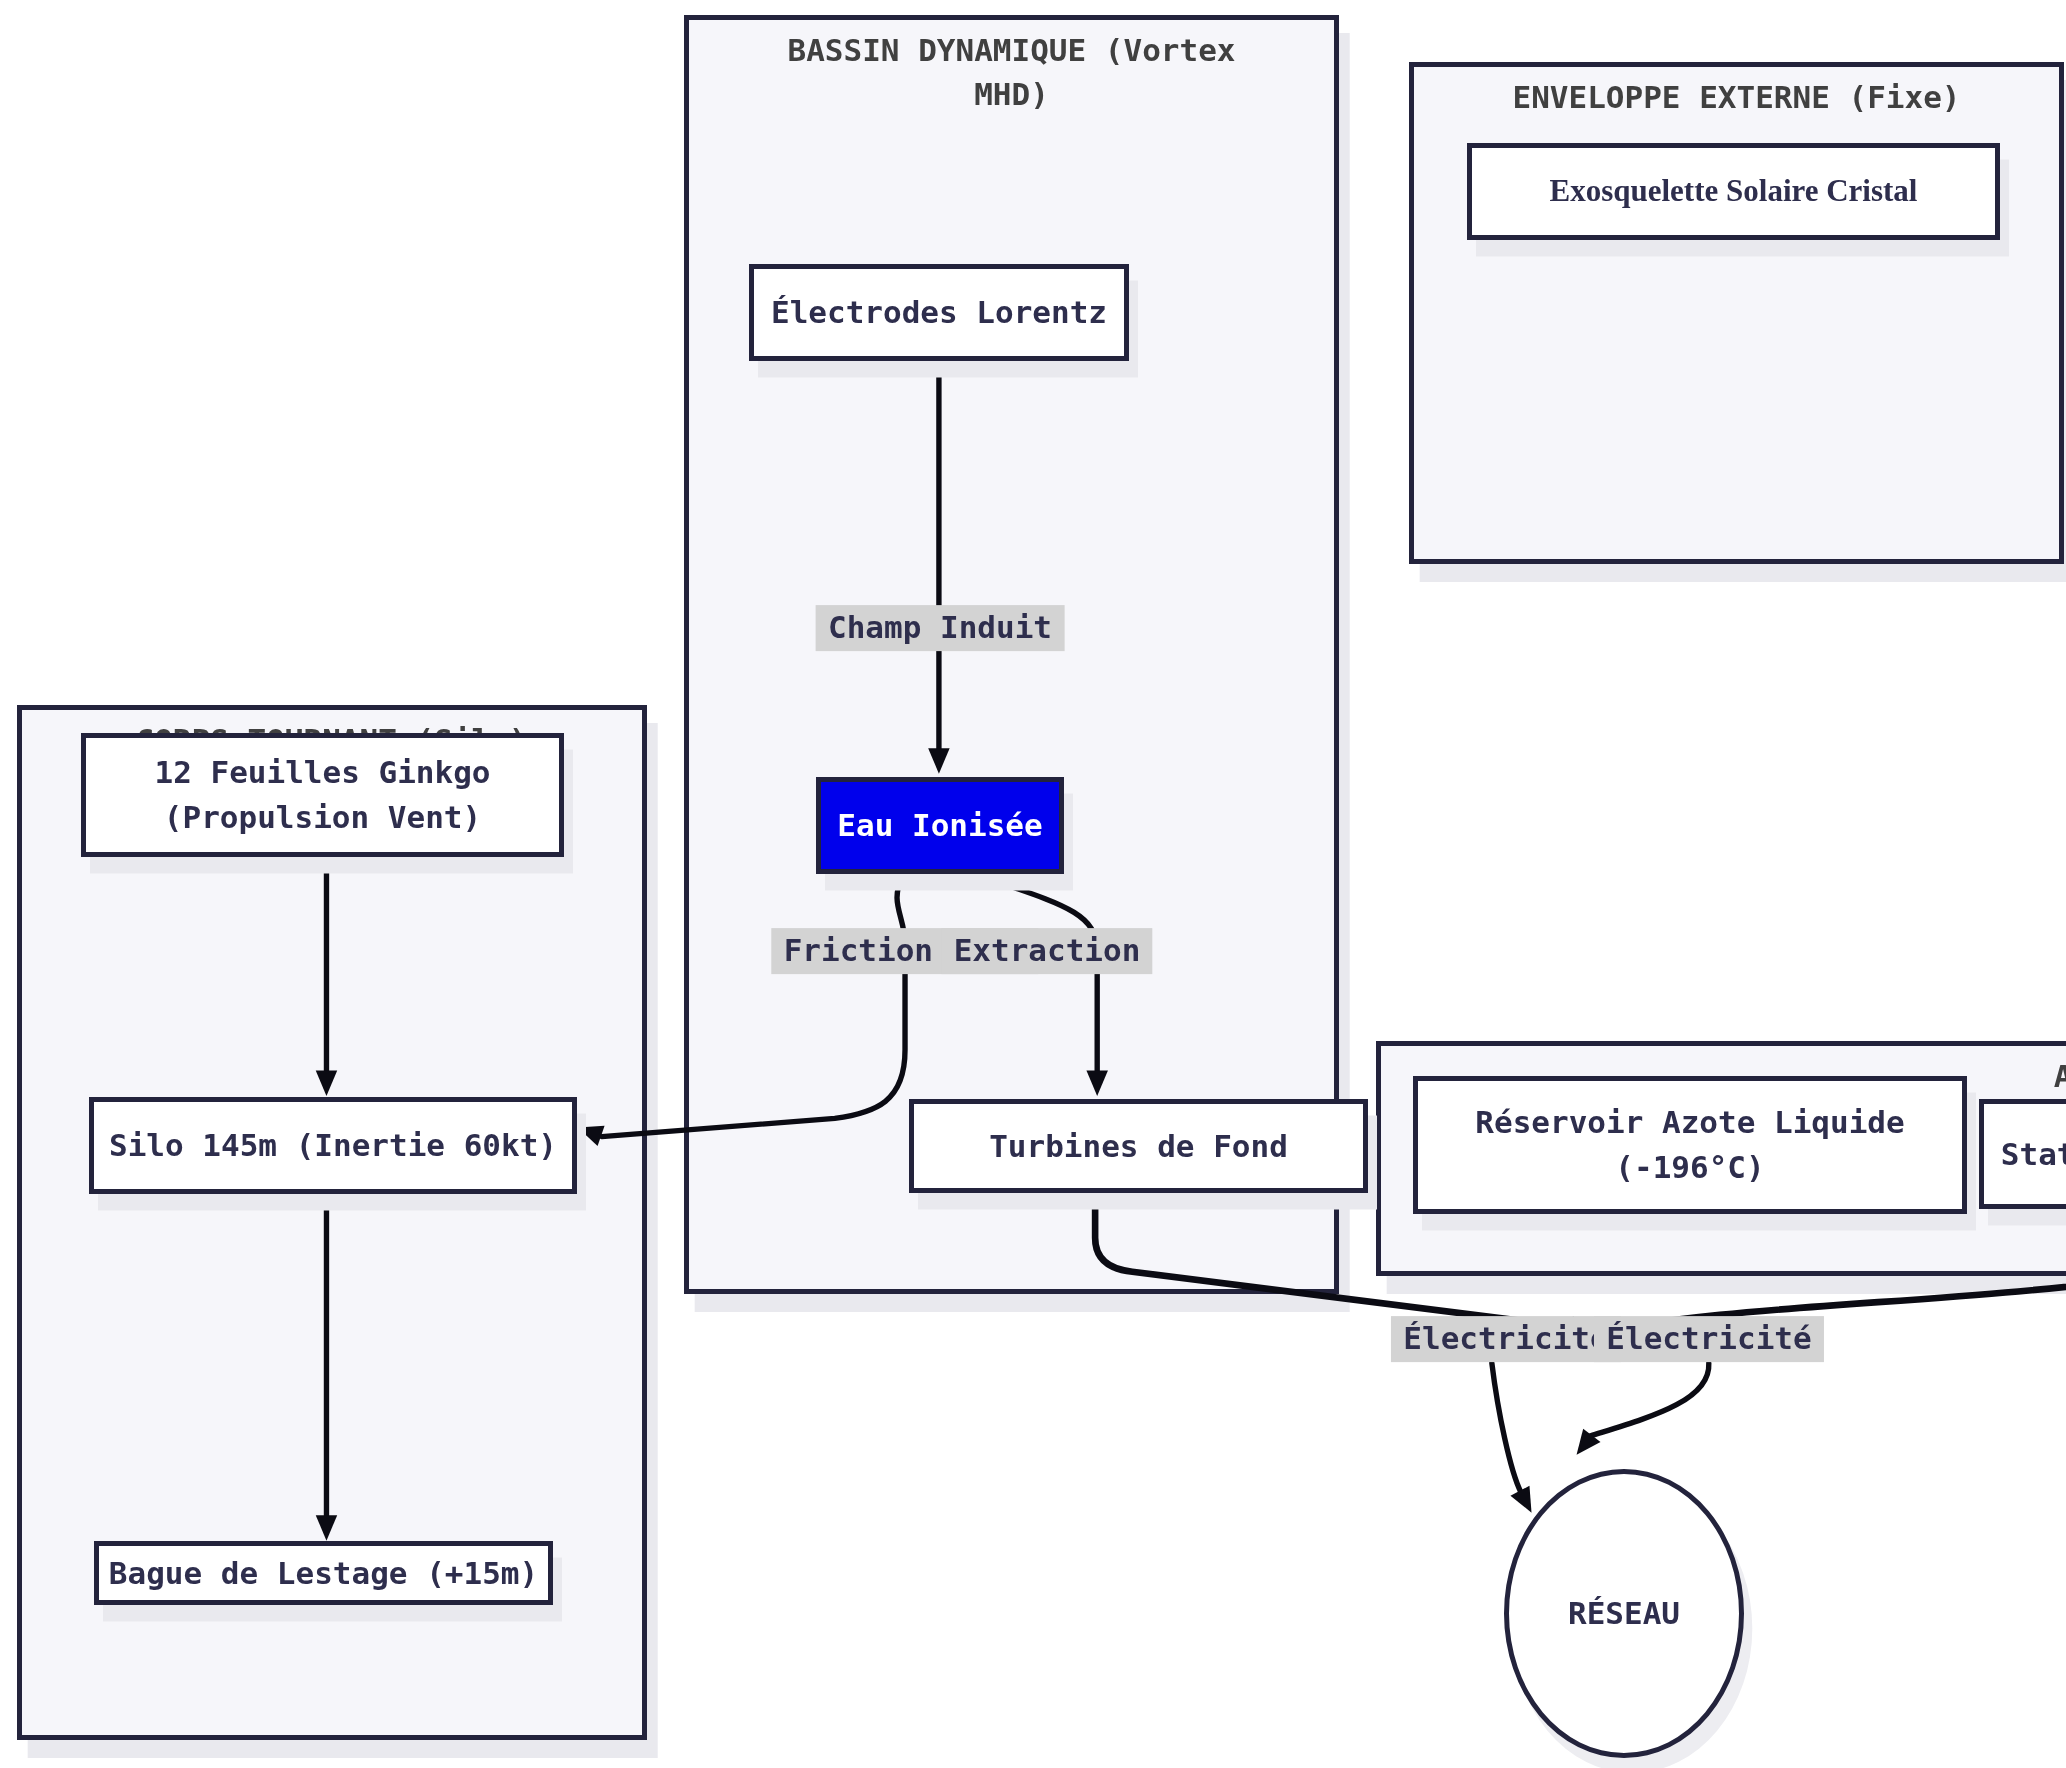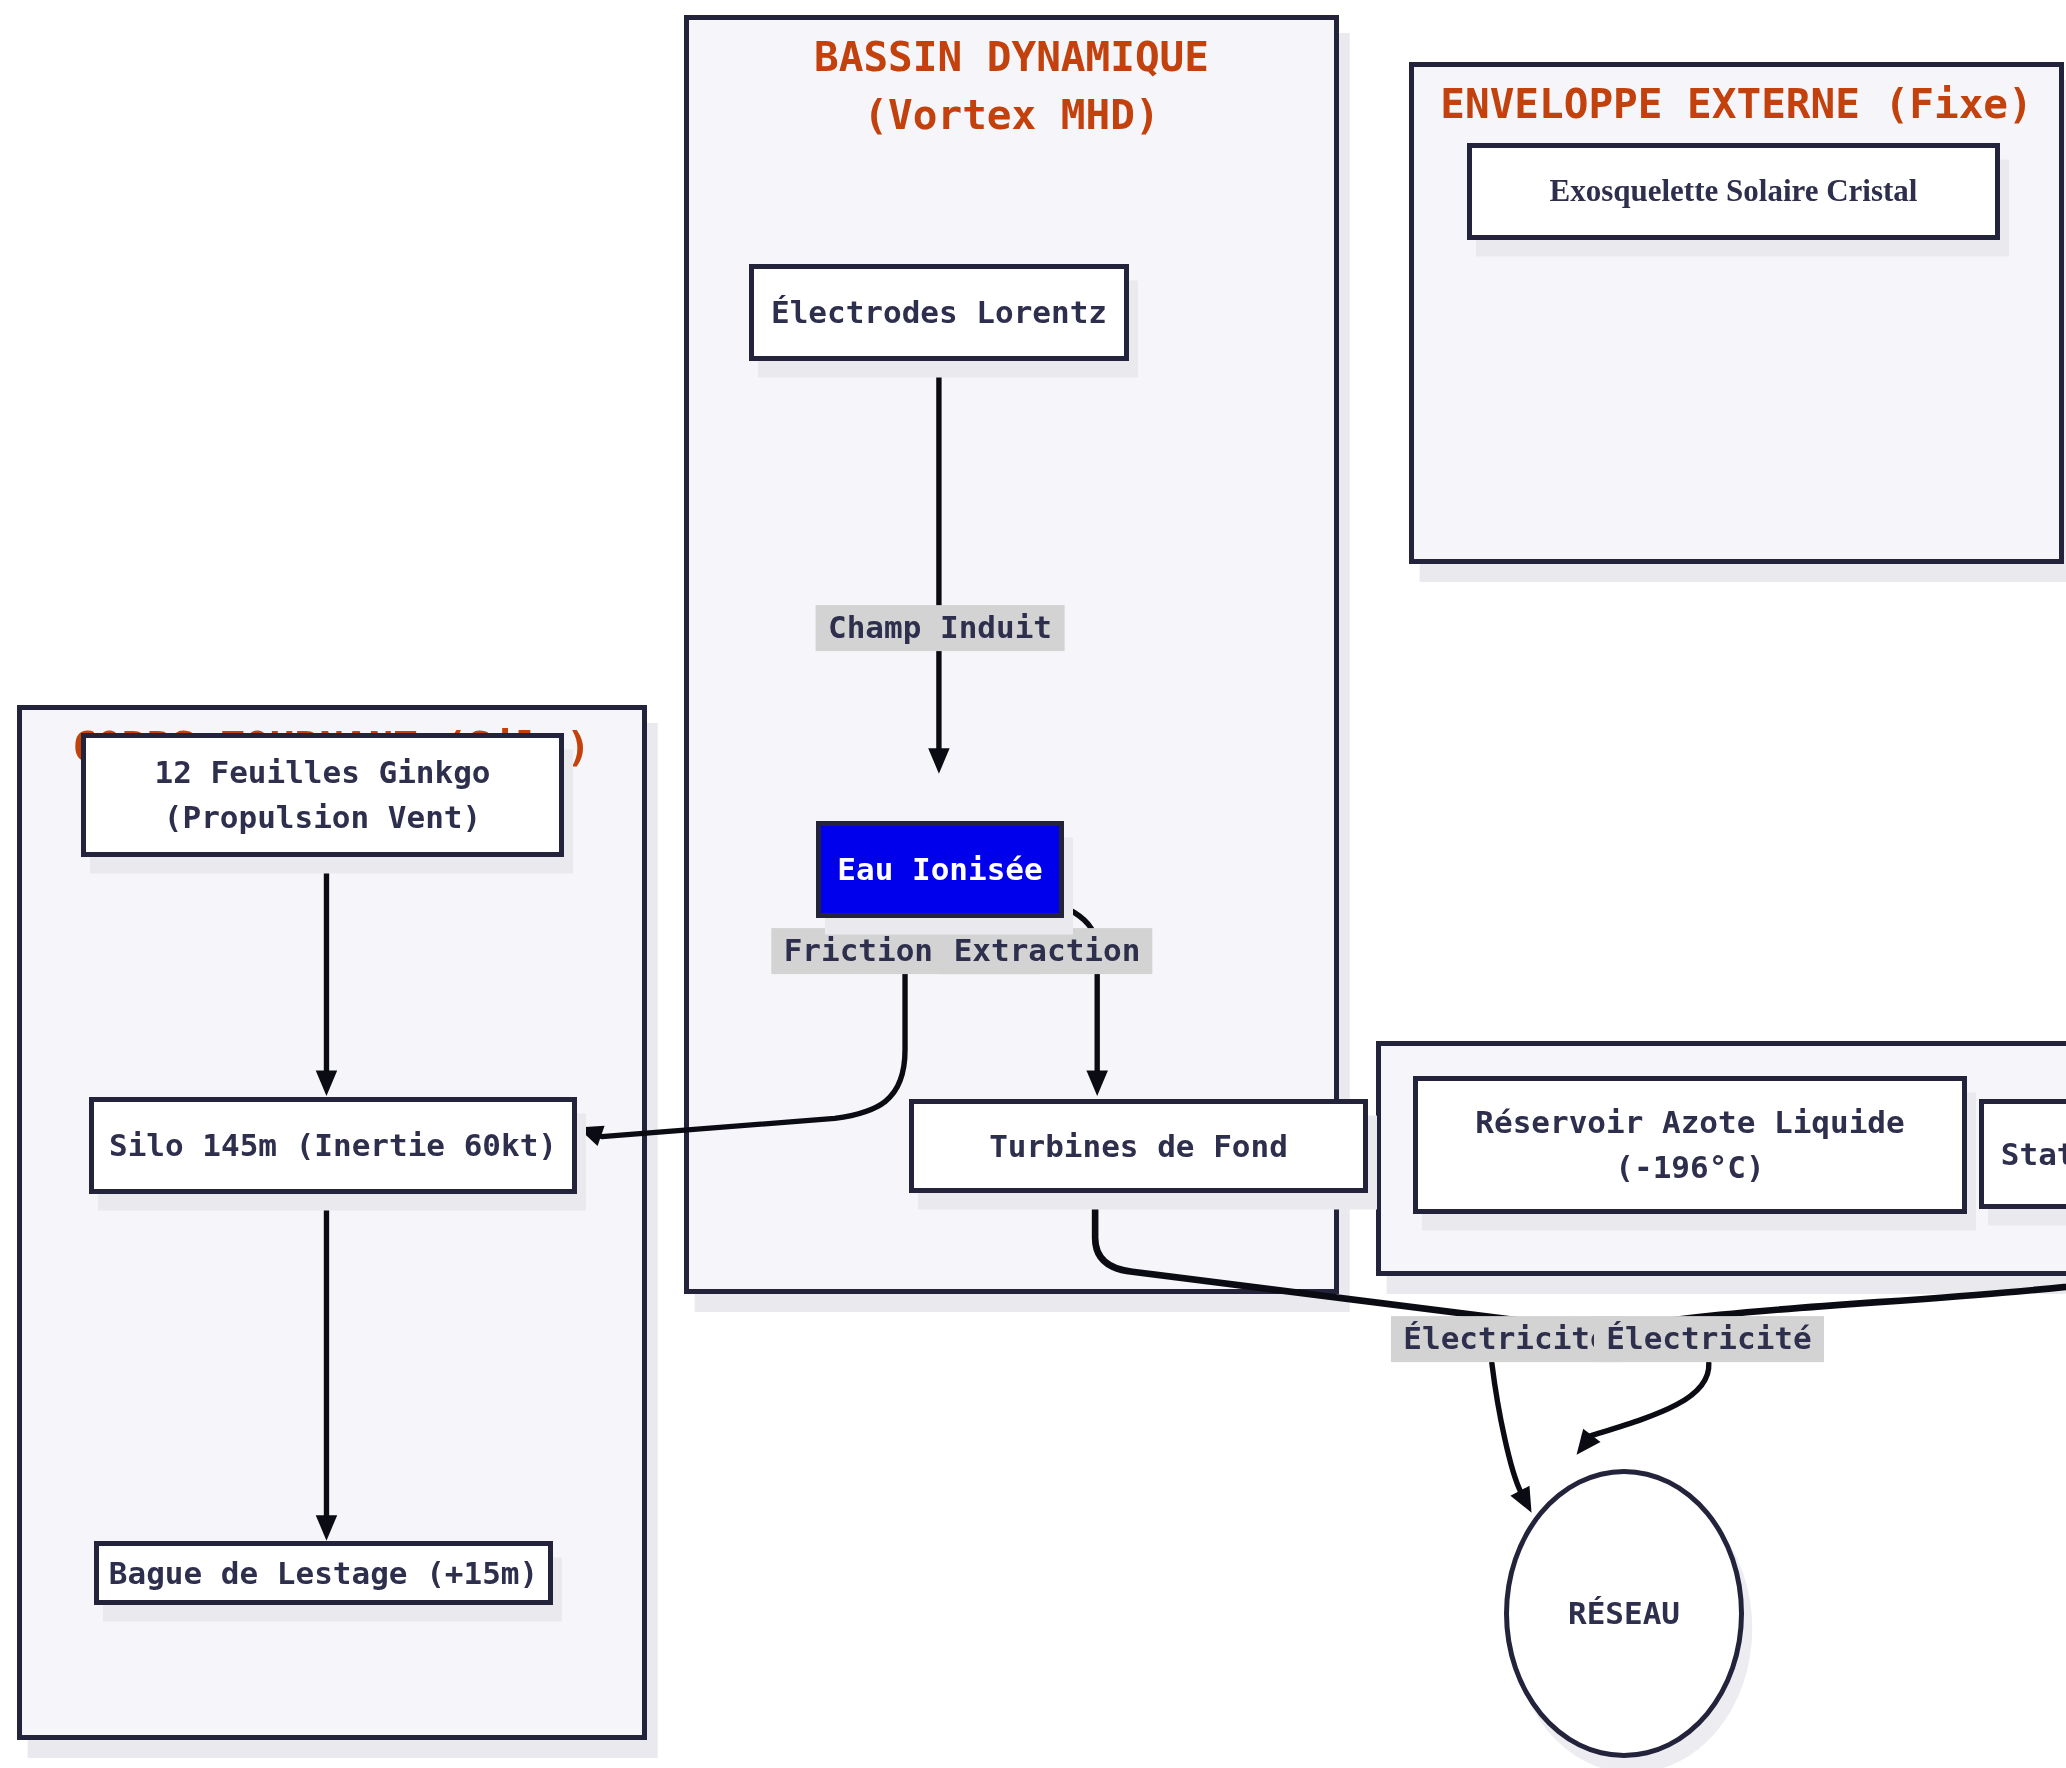--- a/index.html
+++ b/index.html
@@ -15,24 +15,24 @@
     background:#f6f6fa;
     border:5px solid #23233c;
     box-shadow:10.7px 18px 0 0 #e9e9ee;
     z-index:1;
   }
   .ctitle{
     position:absolute;
     top:8.3px;left:50%;
     transform:translateX(-50%);
     text-align:center;
-    font-size:41px;
+    font-size:31px;
     font-weight:700;
     line-height:1.42;
-    color:#c2410c;
+    color:#404040;
     white-space:normal;
   }
   #edges{
     position:absolute;left:0;top:0;
     z-index:2;
   }
   .elabel{
     position:absolute;
     transform:translate(-50%,-50%);
     background:#d3d3d3;
@@ -52,21 +52,21 @@
     box-shadow:9px 16.5px 0 0 #e9e9ee;
     color:#2e2e4d;
     font-size:31px;
     font-weight:600;
     line-height:1.45;
     text-align:center;
     z-index:4;
     box-sizing:border-box;
     padding:0 4.1px;
   }
-  .node-blue{background:#0000ec;color:#ffffff;margin-top:44px;}
+  .node-blue{background:#0000ec;color:#ffffff;}
   .node-circle{border-radius:50%;box-shadow:8.3px 15px 0 0 #ededf1;}
 </style>
 </head>
 <body>
 
 <div id="stage">
 
   <div class="container" style="left:684px;top:14.5px;width:645px;height:1269px;">
     <div class="ctitle" style="width:475px;">BASSIN DYNAMIQUE (Vortex MHD)</div>
   </div>

